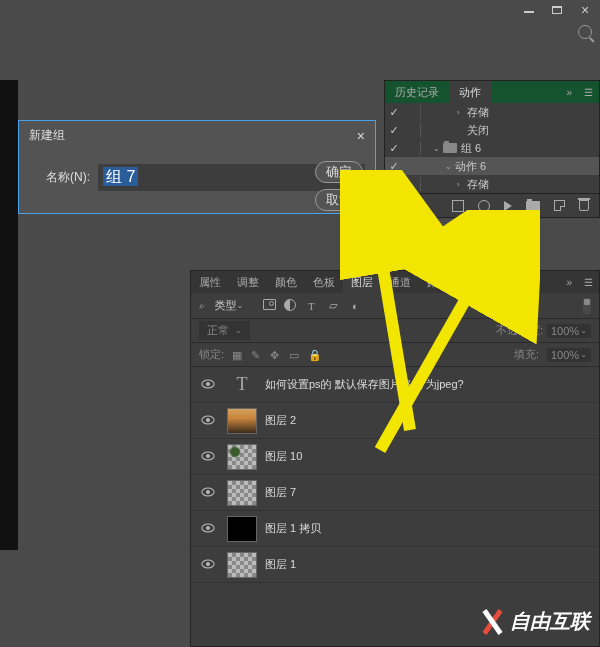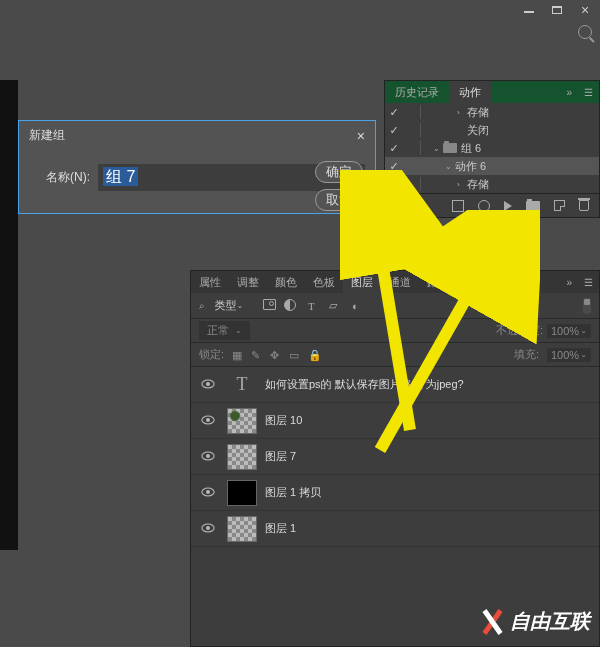--- a/index.html
+++ b/index.html
@@ -264,20 +264,28 @@
             <circle cx="8" cy="5" r="2.2" fill="#bbb"></circle>
           </svg></span>
         <div class="thumb text">T</div>
         <span class="layer-name">如何设置ps的 默认保存图片格式 为jpeg?</span>
       </div>
       <div class="layer-row">
         <span class="eye"><svg viewBox="0 0 16 10">
             <ellipse cx="8" cy="5" rx="7" ry="4.5" fill="none" stroke="#bbb" stroke-width="1.2"></ellipse>
             <circle cx="8" cy="5" r="2.2" fill="#bbb"></circle>
           </svg></span>
+        <div class="thumb sunset"></div>
+        <span class="layer-name">图层 2</span>
+      </div>
+      <div class="layer-row">
+        <span class="eye"><svg viewBox="0 0 16 10">
+            <ellipse cx="8" cy="5" rx="7" ry="4.5" fill="none" stroke="#bbb" stroke-width="1.2"></ellipse>
+            <circle cx="8" cy="5" r="2.2" fill="#bbb"></circle>
+          </svg></span>
         <div class="thumb checker leaves"></div>
         <span class="layer-name">图层 10</span>
       </div>
       <div class="layer-row">
         <span class="eye"><svg viewBox="0 0 16 10">
             <ellipse cx="8" cy="5" rx="7" ry="4.5" fill="none" stroke="#bbb" stroke-width="1.2"></ellipse>
             <circle cx="8" cy="5" r="2.2" fill="#bbb"></circle>
           </svg></span>
         <div class="thumb checker"></div>
         <span class="layer-name">图层 7</span>

